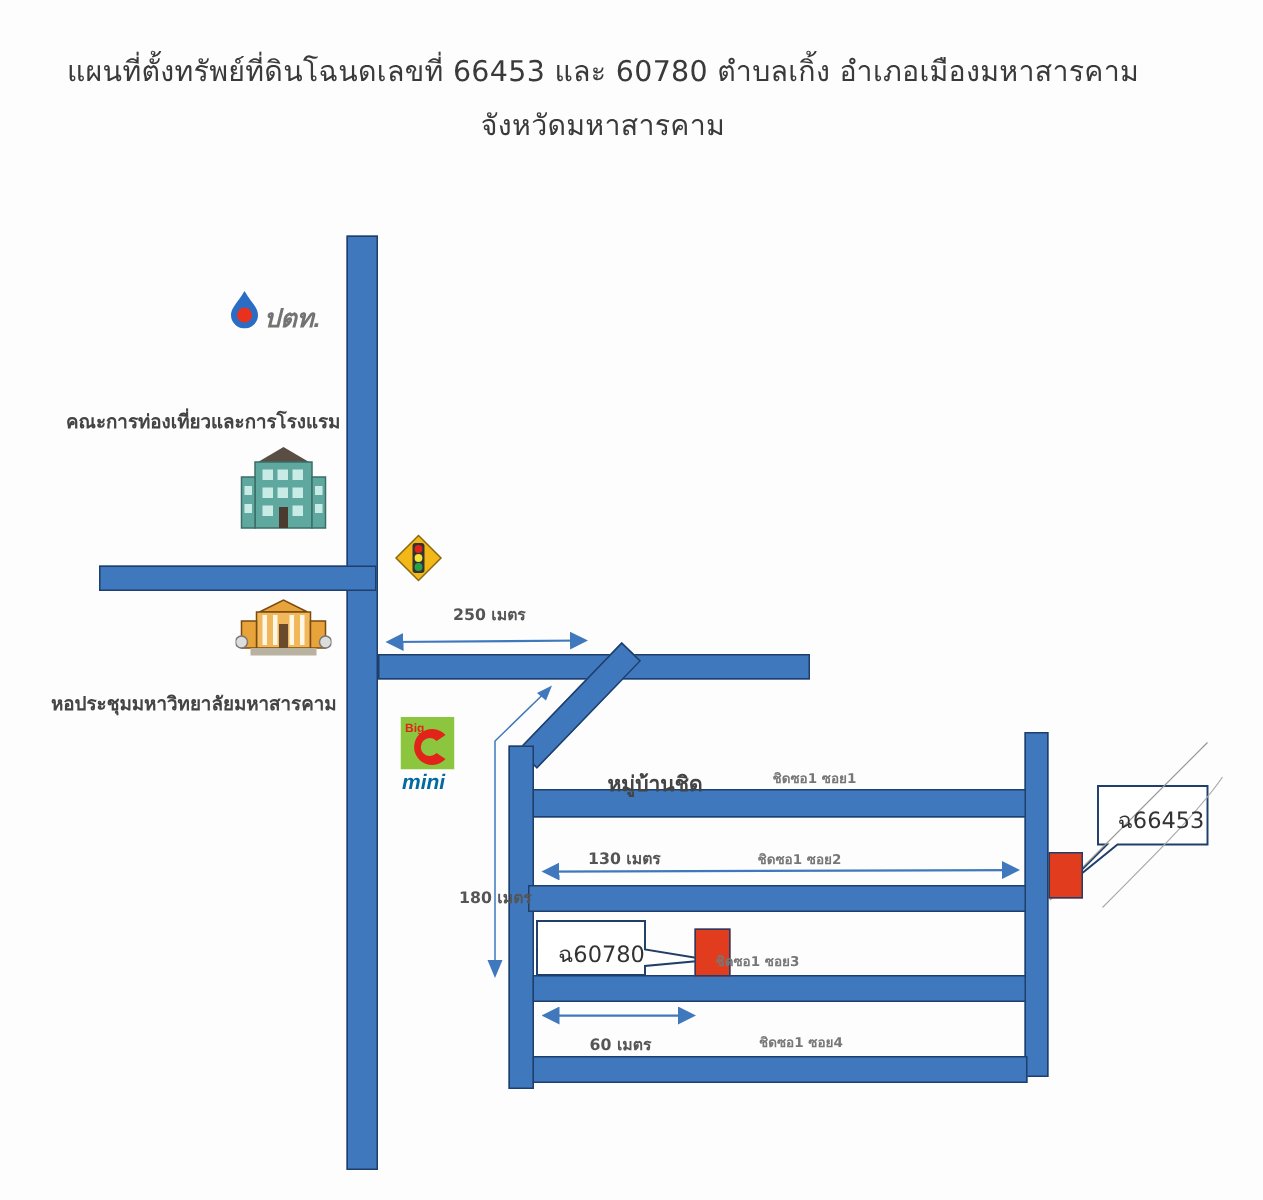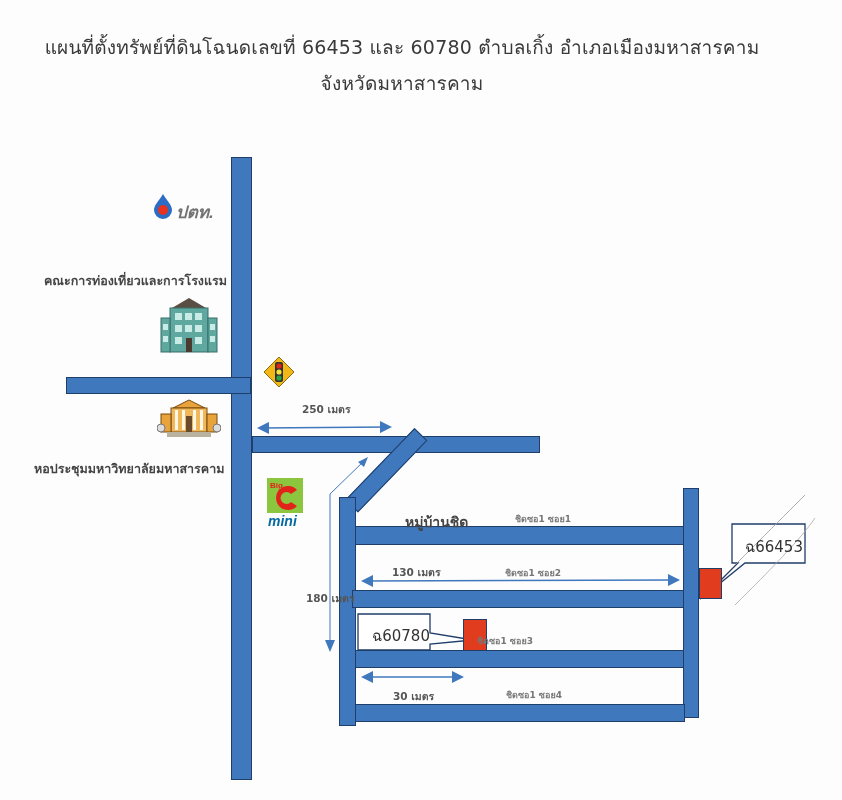--- a/index.html
+++ b/index.html
@@ -138,19 +138,19 @@
     <rect x="0" y="0" width="36" height="35" fill="#8cc63f"></rect>
     <text x="3" y="10" font-size="8" font-weight="bold" fill="#e2231a" font-family="Liberation Sans, sans-serif">Big</text>
     <path d="M30,12 A12,12 0 1 0 30,28 L24,24 A6,6 0 1 1 24,16 Z" fill="#e2231a"></path>
   </svg>
 </div>
 <div class="bigc-mini" style="left:268px; top:513px;">mini</div>
 
 <div class="label lbl-dist" style="left:302px; top:401px;">250 เมตร</div>
 <div class="label lbl-dist" style="left:270px; top:590px;margin-left:36px;">180 เมตร</div>
 <div class="label lbl-dist" style="left:392px; top:564px;">130 เมตร</div>
-<div class="label lbl-dist" style="left:393px; top:688px;">30 เมตร</div>
+<div class="label lbl-dist" style="left:393px; top:688px;">60 เมตร</div>
 
 <div class="label lbl-village" style="left:405px; top:488px;margin-top:23px;">หมู่บ้านชิด</div>
 <div class="label lbl-sm" style="left:515px; top:512px;">ชิดซอ1 ซอย1</div>
 <div class="label lbl-sm" style="left:505px; top:566px;">ชิดซอ1 ซอย2</div>
 <div class="label lbl-sm" style="left:477px; top:634px;">ชิดซอ1 ซอย3</div>
 <div class="label lbl-sm" style="left:506px; top:688px;">ชิดซอ1 ซอย4</div>
 
 </body></html>

